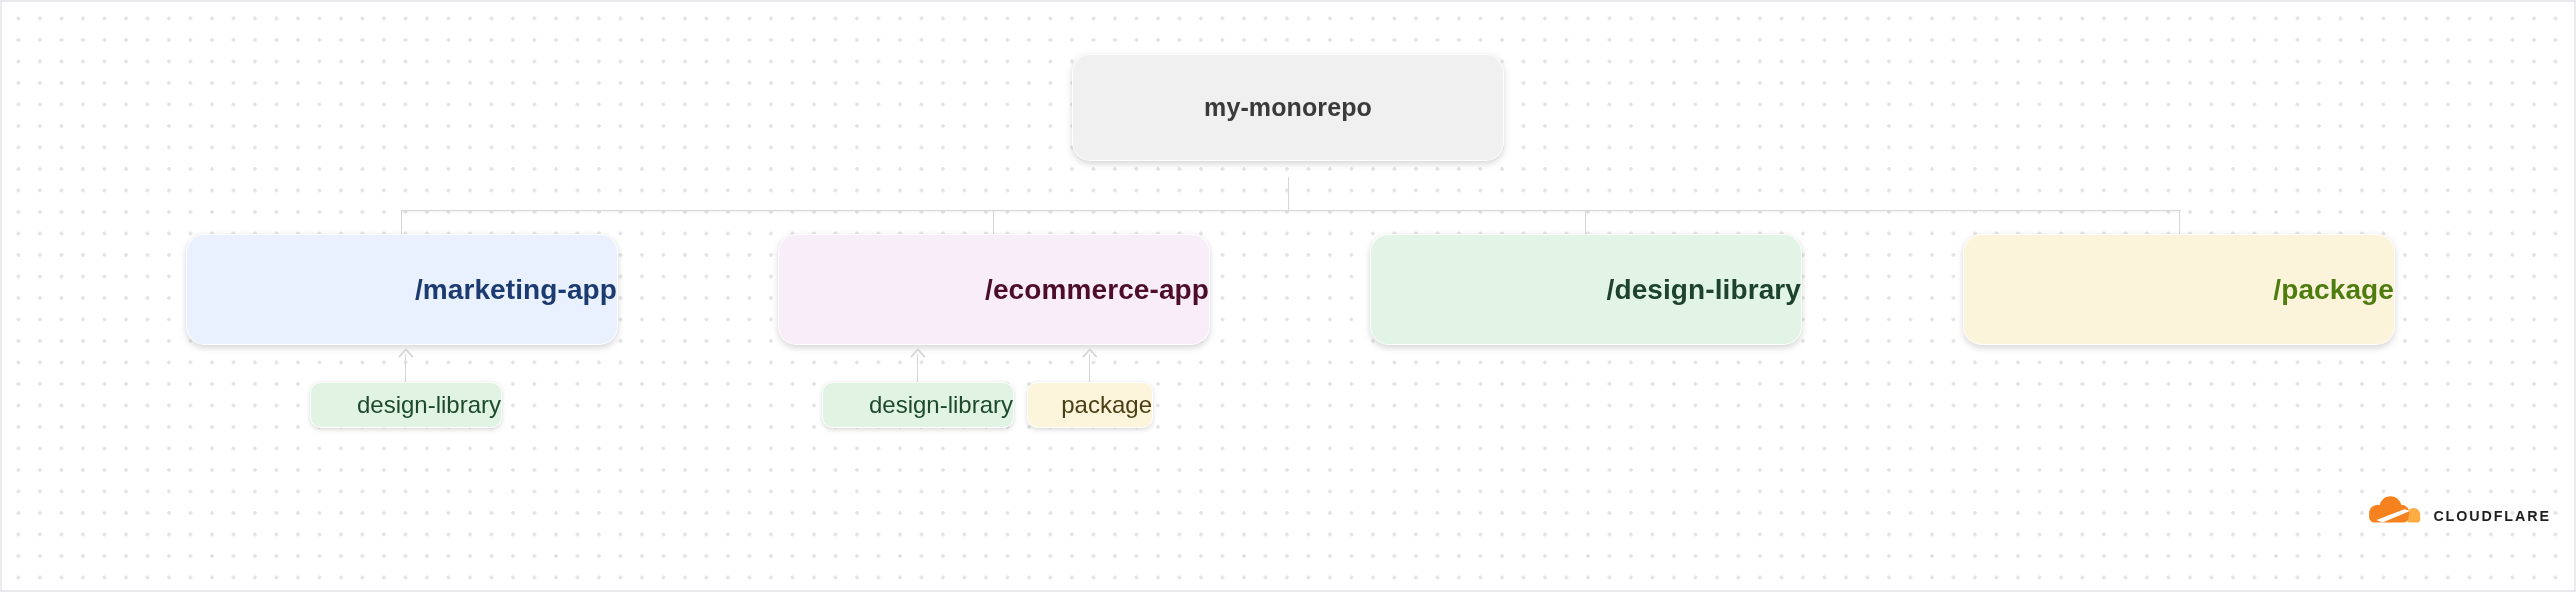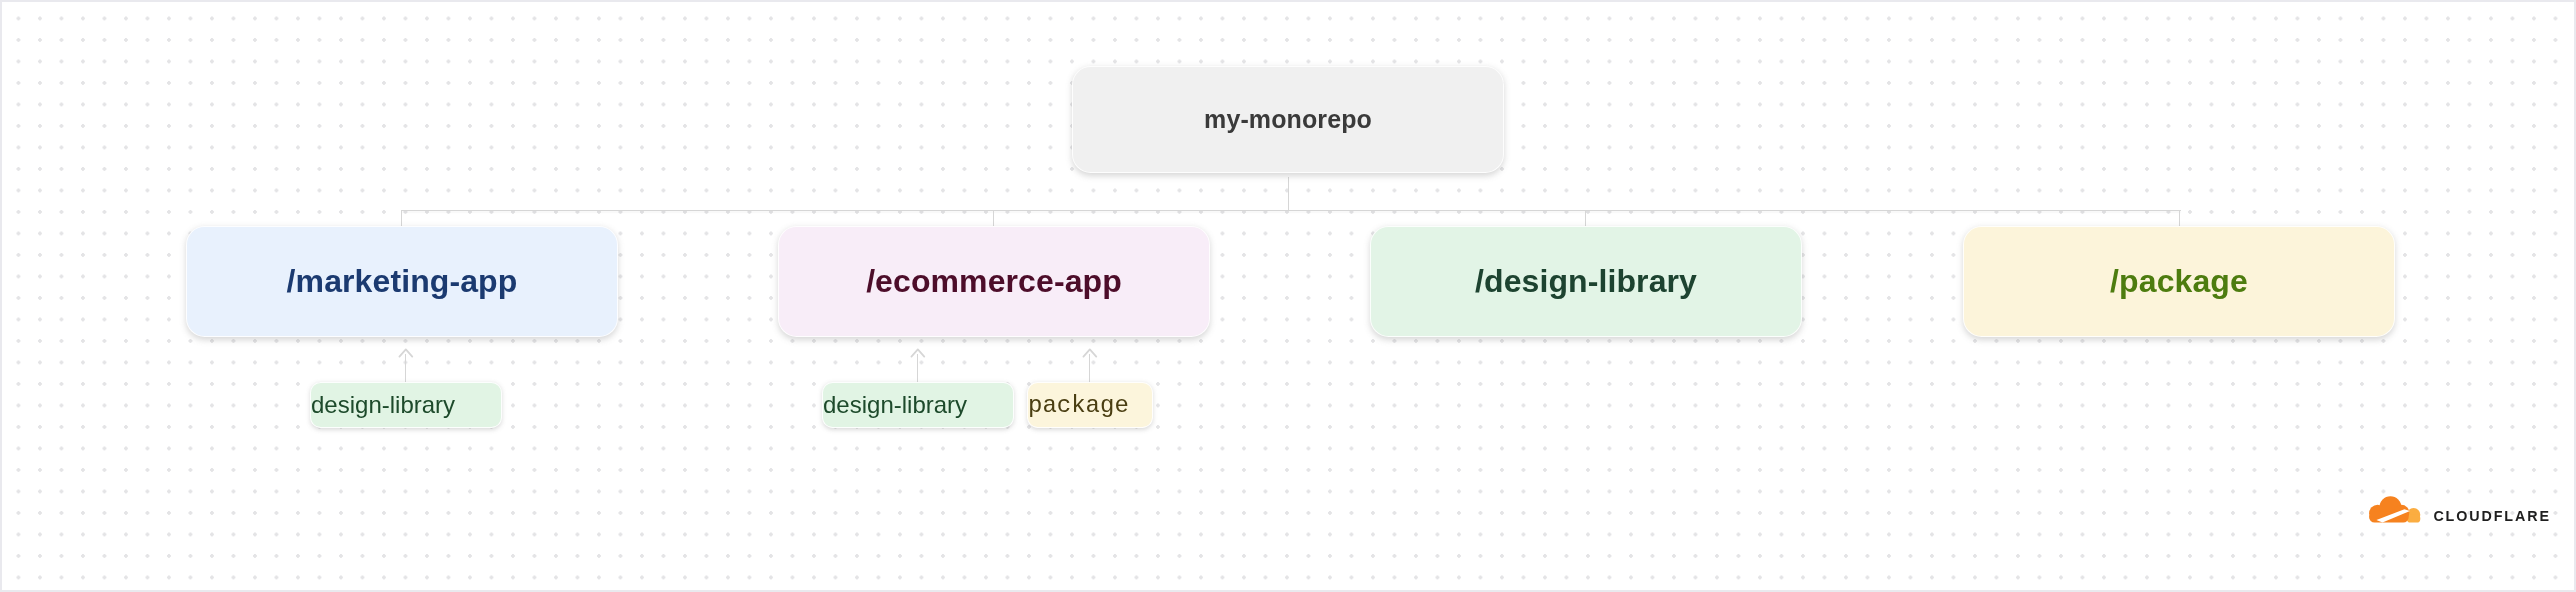--- a/index.html
+++ b/index.html
@@ -27,49 +27,50 @@
     box-sizing: border-box;
     display: flex;
     align-items: center;
     justify-content: center;
     border-radius: 18.6px;
     border: 1.4px solid rgba(255,255,255,0.85);
     box-shadow: 0 2.1px 6.4px rgba(110,110,110,0.28);
     font-weight: 700;
   }
   .node-root {
-    left: 1070px; top: 64px;
+    left: 1070px; top: 52px;
     width: 432px; height: 107px;
     font-size: 25px;
     letter-spacing: 0.1px;
   }
   .node-child {
-    top: 224px;
+    top: 232px;
     width: 432px; height: 111px;
-    font-size: 32px;
+    font-size: 28px;
     letter-spacing: 0.1px;
+    justify-content: flex-end;
   }
   .node-label { pointer-events: none; }
 
   
   .conn {
     position: absolute;
     background: #d6d6d6;
   }
   .conn.shadowed { box-shadow: 0 1.4px 1.4px rgba(0,0,0,0.06); }
 
   
   .tag {
     position: absolute;
     top: 380px;
     height: 46px;
     box-sizing: border-box;
     display: flex;
     align-items: center;
-    justify-content: flex-start;
+    justify-content: flex-end;
     border-radius: 10.7px;
     border: 0.7px solid rgba(255,255,255,0.9);
     box-shadow: 0 1.4px 4.3px rgba(110,110,110,0.25);
     font-size: 24px;
   }
 
   .dep-line {
     position: absolute;
     width: 1.4px;
     background: #d6d6d6;
@@ -145,21 +146,21 @@
   <div class="dep-line" style="left: 1087px; top: 352px; height: 29px; background-color: rgb(214, 214, 214);"></div>
 
   <div class="tag" style="left: 308px; width: 192px; background-color: rgb(225, 244, 228); color: rgb(29, 74, 43);">
     <span>design-library</span>
   </div>
 
   <div class="tag" style="left: 820px; width: 192px; background-color: rgb(225, 244, 228); color: rgb(29, 74, 43);">
     <span>design-library</span>
   </div>
 
-  <div class="tag" style="left: 1025px; width: 126px; background-color: rgb(252, 245, 220); color: rgb(74, 62, 18); font-family: Liberation Mono, monospace;">
+  <div class="tag" style="left: 1025px; width: 126px; background-color: rgb(252, 245, 220); color: rgb(74, 62, 18);">
     <span>package</span>
   </div>
 
   <div class="brand">
     <svg width="64" height="31.5" viewBox="0 0 105 50">
       <g fill="#fbad41">
         <circle cx="83" cy="33" r="11"></circle>
         <rect x="72" y="33" width="22" height="13" rx="6"></rect>
       </g>
       <g fill="#f6821f">

